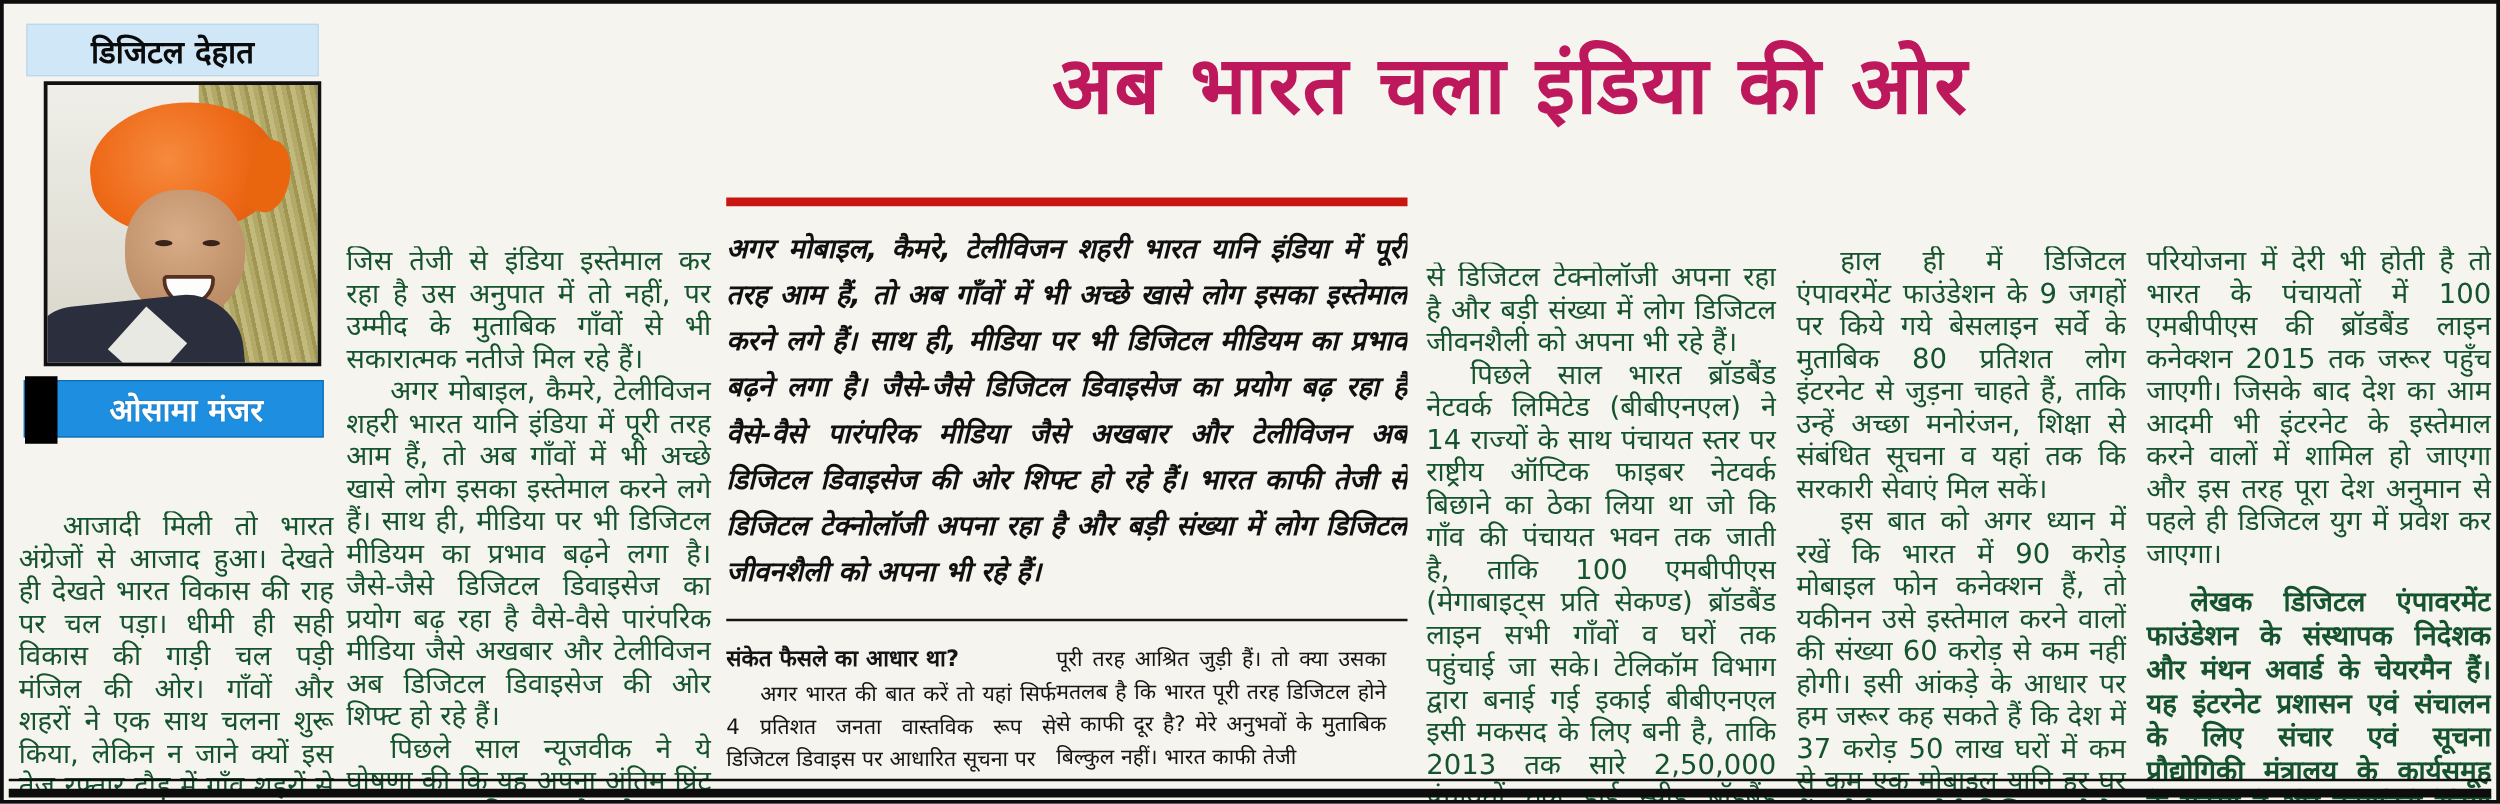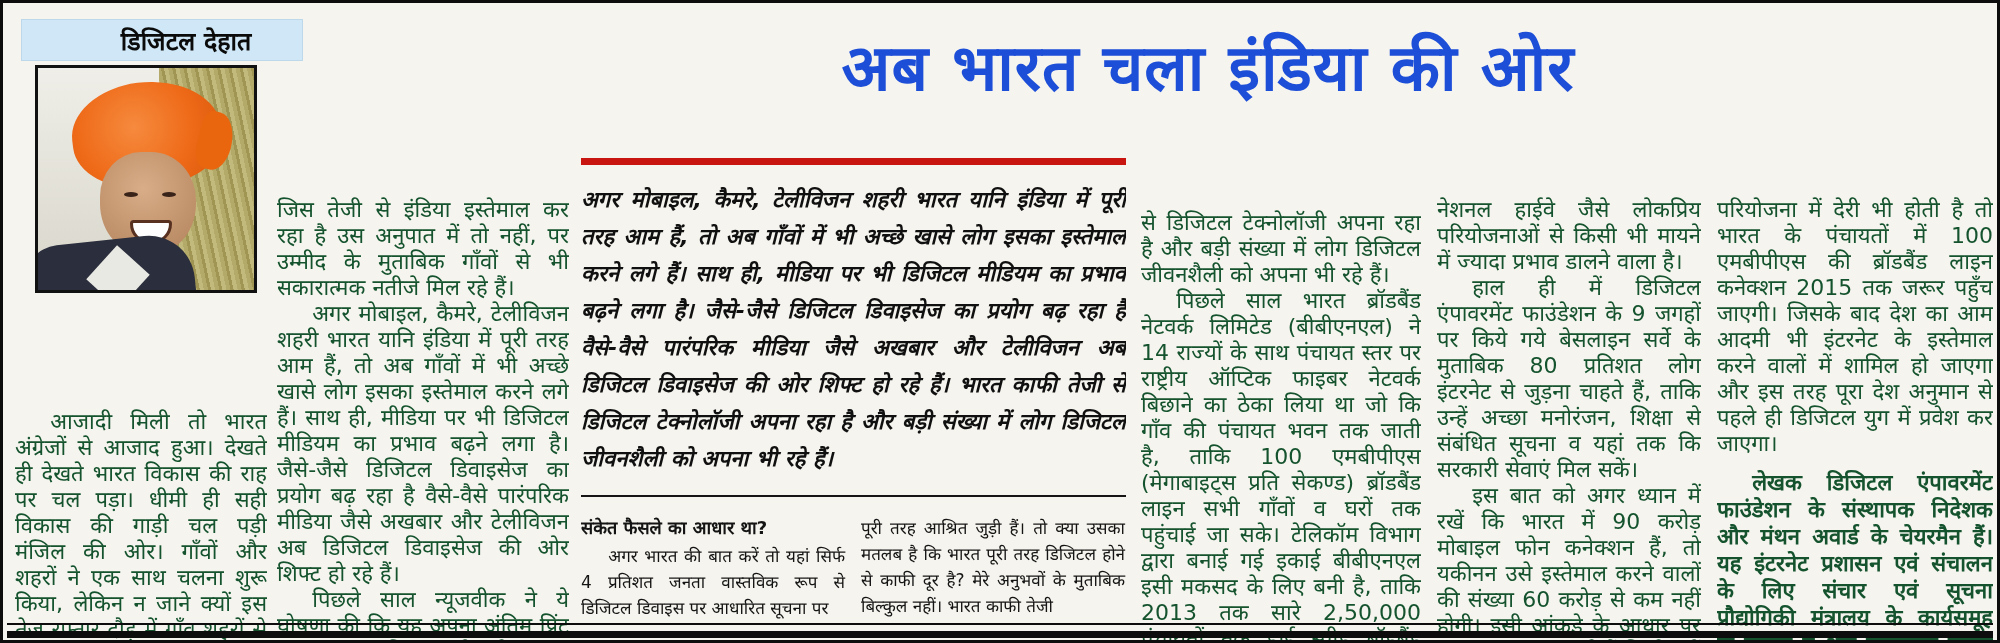--- a/index.html
+++ b/index.html
@@ -16,28 +16,27 @@
   }
   .abs { position:absolute; }
 
   
   .kicker {
     left:18px; top:16px; width:232px; height:40px;
     background:#cfe7f6;
     display:flex; align-items:center; justify-content:center;
     font-size:25px; font-weight:bold; color:#0b0b0b;
     border:1px solid #bcd8ea;
-    padding-left:48px;
   }
 
   
   .headline {
     left:430px; top:12px; width:1550px; height:100px;
     display:flex; align-items:center; justify-content:center;
-    font-size:64px; font-weight:bold; color:#1d4ed8;
+    font-size:64px; font-weight:bold; color:#be185d;
     white-space:nowrap; letter-spacing:1px;
   }
 
   
   .photo {
     left:32px; top:62px; width:222px; height:228px;
     border:3px solid #111; box-sizing:border-box;
     background:linear-gradient(180deg,#efeee8,#d8d6ca);
     overflow:hidden;
   }
@@ -112,21 +111,21 @@
   
   .rule-red  { left:578px; top:155px; width:545px; height:7px; background:#c9150f; }
   .standfirst {
     left:578px; top:178px; width:545px; height:300px;
     font-size:22px; line-height:37px; font-style:italic; font-weight:bold;
     text-align:justify; overflow:hidden; color:#101010;
   }
   .rule-thin { left:578px; top:492px; width:545px; height:2px; background:#151515; }
   .subsec {
     left:578px; top:512px; width:545px; height:118px;
-    display:flex; gap:16px; overflow:hidden;
+    display:flex; overflow:hidden;
   }
   .subsec .half { width:264px; font-size:17px; line-height:26px; text-align:justify; }
   .subsec h3 { margin:0 0 2px 0; font-size:18px; font-weight:bold; }
   .subsec p { margin:0; }
   .subsec p.ind { text-indent:1.6em; }
 
   
   .bottom-thin  { left:4px; right:4px; top:620px; height:2px; background:#0d0d0d; }
   .bottom-thick { left:4px; right:4px; top:628px; height:7px; background:#0d0d0d; }
 </style>
@@ -144,20 +143,24 @@
     <div class="abs photo-turban"></div>
     <div class="abs photo-turban-tail"></div>
     <div class="abs photo-face"></div>
     <div class="abs photo-eye l"></div>
     <div class="abs photo-eye r"></div>
     <div class="abs photo-smile"></div>
     <div class="abs photo-body"></div>
     <div class="abs photo-shirt"></div>
   </div>
 
+  <div class="abs authorplate">
+    <div class="blk"></div>
+    <span class="authorname">ओसामा मंजर</span>
+  </div>
 
   <div class="abs col c0">
     <p class="ind">आजादी मिली तो भारत अंग्रेजों से आजाद हुआ। देखते ही देखते भारत विकास की राह पर चल पड़ा। धीमी ही सही विकास की गाड़ी चल पड़ी मंजिल की ओर। गाँवों और शहरों ने एक साथ चलना शुरू किया, लेकिन न जाने क्यों इस तेज रफ्तार दौड़ में गाँव शहरों से पिछड़ गए। लेकिन, इन दिनों इंडिया और भारत के बीच की इस खाई को पाटने का काम कर रही है डिजिटल डिवाइस। मोबाइल और आधुनिक तकनीकों का</p>
   </div>
 
   <div class="abs col c1">
     <p>जिस तेजी से इंडिया इस्तेमाल कर रहा है उस अनुपात में तो नहीं, पर उम्मीद के मुताबिक गाँवों से भी सकारात्मक नतीजे मिल रहे हैं।</p>
     <p class="ind">अगर मोबाइल, कैमरे, टेलीविजन शहरी भारत यानि इंडिया में पूरी तरह आम हैं, तो अब गाँवों में भी अच्छे खासे लोग इसका इस्तेमाल करने लगे हैं। साथ ही, मीडिया पर भी डिजिटल मीडियम का प्रभाव बढ़ने लगा है। जैसे-जैसे डिजिटल डिवाइसेज का प्रयोग बढ़ रहा है वैसे-वैसे पारंपरिक मीडिया जैसे अखबार और टेलीविजन अब डिजिटल डिवाइसेज की ओर शिफ्ट हो रहे हैं।</p>
     <p class="ind">पिछले साल न्यूजवीक ने ये घोषणा की कि यह अपना अंतिम प्रिंट संस्करण 31 दिसंबर को छपेगा। इस साप्ताहिक मैगजीन ने अपना निर्णय इस आधार पर लिया कि 7 में से 2 अमेरिकी नागरिक मोबाइल डिवाइस पर समाचार पढ़ते हैं। क्या यही</p>
   </div>
@@ -175,21 +178,20 @@
       <p>पूरी तरह आश्रित जुड़ी हैं। तो क्या उसका मतलब है कि भारत पूरी तरह डिजिटल होने से काफी दूर है? मेरे अनुभवों के मुताबिक बिल्कुल नहीं। भारत काफी तेजी</p>
     </div>
   </div>
 
   <div class="abs col c3">
     <p>से डिजिटल टेक्नोलॉजी अपना रहा है और बड़ी संख्या में लोग डिजिटल जीवनशैली को अपना भी रहे हैं।</p>
     <p class="ind">पिछले साल भारत ब्रॉडबैंड नेटवर्क लिमिटेड (बीबीएनएल) ने 14 राज्यों के साथ पंचायत स्तर पर राष्ट्रीय ऑप्टिक फाइबर नेटवर्क बिछाने का ठेका लिया था जो कि गाँव की पंचायत भवन तक जाती है, ताकि 100 एमबीपीएस (मेगाबाइट्स प्रति सेकण्ड) ब्रॉडबैंड लाइन सभी गाँवों व घरों तक पहुंचाई जा सके। टेलिकॉम विभाग द्वारा बनाई गई इकाई बीबीएनएल इसी मकसद के लिए बनी है, ताकि 2013 तक सारे 2,50,000 पंचायतों तक हाई स्पीड ब्रॉडबैंड लाइन बिछाई जा सके। ये भारत सरकार की एक अत्यंत महत्वाकांक्षी परियोजना है, ताकि आम लोगों तक सूचना को पहुँचाया जा सके। यकीनन यह परियोजना किसी सूचना के अधिकार, ग्रामीण रोजगार योजना या</p>
   </div>
 
   <div class="abs col c4">
-    <p>नेशनल हाईवे जैसे लोकप्रिय परियोजनाओं से किसी भी मायने में ज्यादा प्रभाव डालने वाला है।</p>
     <p class="ind">हाल ही में डिजिटल एंपावरमेंट फाउंडेशन के 9 जगहों पर किये गये बेसलाइन सर्वे के मुताबिक 80 प्रतिशत लोग इंटरनेट से जुड़ना चाहते हैं, ताकि उन्हें अच्छा मनोरंजन, शिक्षा से संबंधित सूचना व यहां तक कि सरकारी सेवाएं मिल सकें।</p>
     <p class="ind">इस बात को अगर ध्यान में रखें कि भारत में 90 करोड़ मोबाइल फोन कनेक्शन हैं, तो यकीनन उसे इस्तेमाल करने वालों की संख्या 60 करोड़ से कम नहीं होगी। इसी आंकड़े के आधार पर हम जरूर कह सकते हैं कि देश में 37 करोड़ 50 लाख घरों में कम से कम एक मोबाइल यानि हर घर में कोई न कोई डिजिटल गैजेट जरूर होगा।</p>
     <p class="ind">अगर किसी वजह से बीबीमतलब की</p>
   </div>
 
   <div class="abs col c5">
     <p>परियोजना में देरी भी होती है तो भारत के पंचायतों में 100 एमबीपीएस की ब्रॉडबैंड लाइन कनेक्शन 2015 तक जरूर पहुँच जाएगी। जिसके बाद देश का आम आदमी भी इंटरनेट के इस्तेमाल करने वालों में शामिल हो जाएगा और इस तरह पूरा देश अनुमान से पहले ही डिजिटल युग में प्रवेश कर जाएगा।</p>
     <p class="bio ind">लेखक डिजिटल एंपावरमेंट फाउंडेशन के संस्थापक निदेशक और मंथन अवार्ड के चेयरमैन हैं। यह इंटरनेट प्रशासन एवं संचालन के लिए संचार एवं सूचना प्रौद्योगिकी मंत्रालय के कार्यसमूह के सदस्य हैं और कम्युनिटी रेडियो के लाइसेंस के लिए बनी सूचना एवं प्रसारण मंत्रालय की स्क्रीनिंग कमेटी के सदस्य हैं।</p>
   </div>
 

